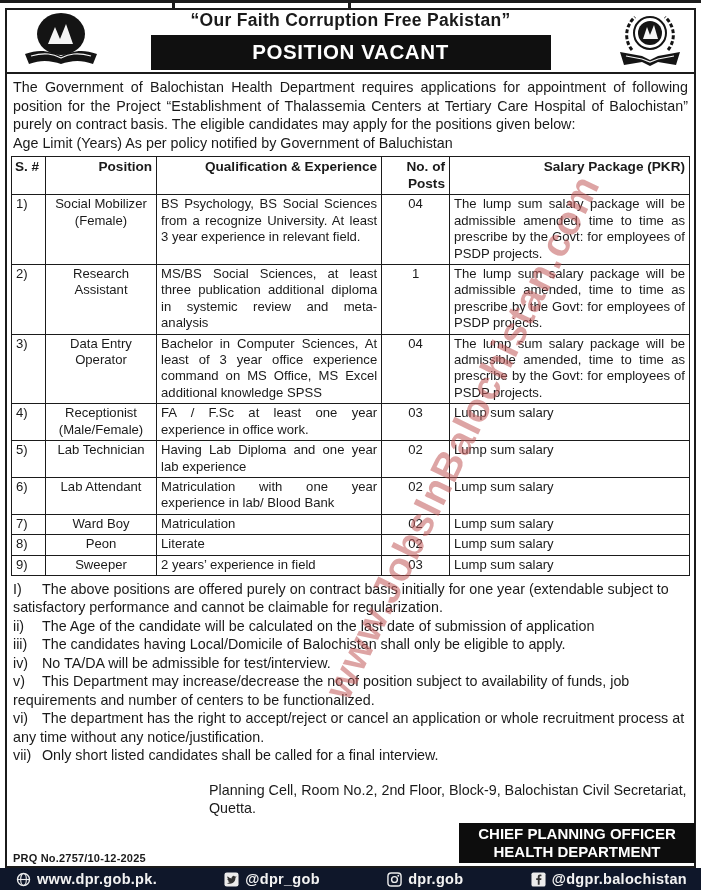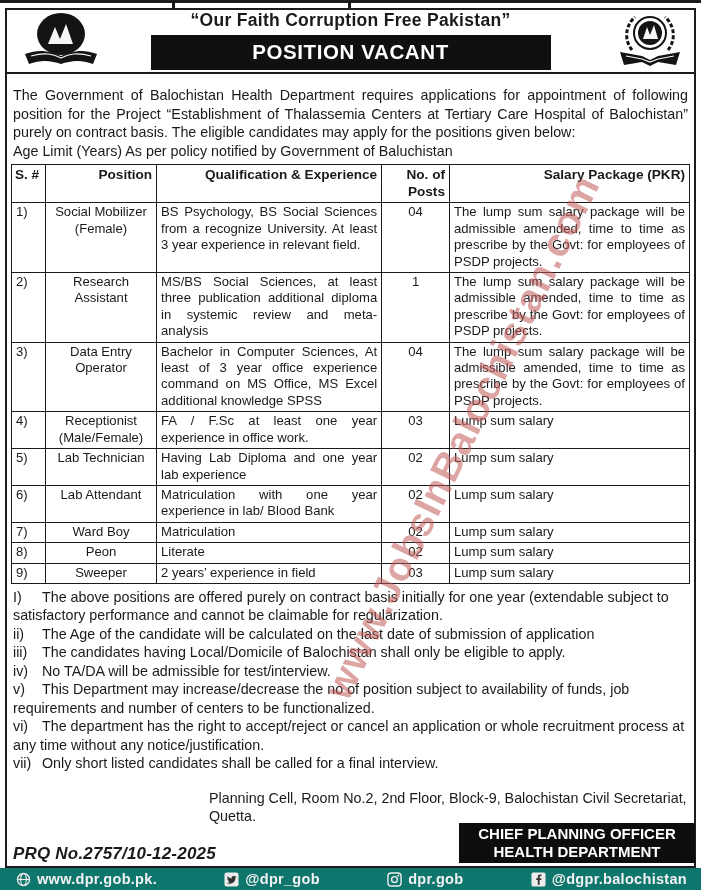--- a/index.html
+++ b/index.html
@@ -23,21 +23,21 @@
   .motto{text-align:center;font-size:17.5px;font-weight:bold;letter-spacing:.3px;}
   .banner{
     width:400px;margin:4px auto 0;background:#101010;color:#fff;font-weight:bold;
     font-size:20.5px;text-align:center;padding:5px 0 6px;letter-spacing:.6px;
   }
   .emblem-left{position:absolute;left:6px;top:2px;}
   .emblem-right{position:absolute;right:2px;top:0px;}
   .divider{border-top:2.2px solid #1b1b1b;margin:3px -4px 0;}
 
   
-  .intro{font-size:14.3px;line-height:18.7px;padding:12px 2px 1px;}
+  .intro{font-size:14.3px;line-height:18.7px;padding:4px 2px 1px;}
   .intro p{margin:0;text-align:justify;}
   .age-limit{margin-top:0;}
 
   
   table{width:100%;border-collapse:collapse;margin:2px 0 1px;table-layout:fixed;}
   th,td{border:1.7px solid #1b1b1b;font-size:13.1px;line-height:16.4px;
         padding:1px 4px 2px;vertical-align:top;word-wrap:break-word;}
   th{text-align:right;font-size:13.6px;line-height:16.8px;padding-top:2px;}
   th.h-sno{text-align:left;padding-left:3px;}
   td.c-sno{text-align:left;padding-left:4px;}
@@ -46,29 +46,29 @@
   td.c-posts{text-align:center;}
   td.c-salary{text-align:justify;}
 
   
   .notes{font-size:14.3px;line-height:18.5px;padding:3px 2px 0;}
   .note{margin:0;}
   .note-label{display:inline-block;min-width:29px;}
   .address{padding-left:196px;margin-top:16px;}
 
   
-  .prq{position:absolute;left:6px;bottom:2px;font-size:17px;font-weight:bold;letter-spacing:.2px;font-style:italic;}
+  .prq{position:absolute;left:6px;bottom:2px;font-size:11px;font-weight:bold;letter-spacing:.2px;}
   .officer-box{
     position:absolute;right:-1px;bottom:3px;width:236px;background:#0d0d0d;color:#fff;
     text-align:center;font-weight:bold;font-size:15px;line-height:17.5px;padding:2px 0 3px;
   }
 
   
   .footer-bar{
-    position:absolute;left:0;right:0;bottom:0;height:22px;background:#0f766e;
+    position:absolute;left:0;right:0;bottom:0;height:22px;background:#0f172a;
     display:flex;align-items:center;justify-content:space-between;
     padding:0 14px 0 16px;box-sizing:border-box;
     color:#f2f2f2;font-weight:bold;font-size:14.5px;letter-spacing:.3px;
   }
   .social-item{display:flex;align-items:center;gap:6px;white-space:nowrap;}
 
   
   .watermark{
     position:absolute;left:462px;top:437px;transform:translate(-50%,-50%) rotate(-64deg);
     font-size:40px;font-weight:bold;white-space:nowrap;opacity:.55;z-index:6;

